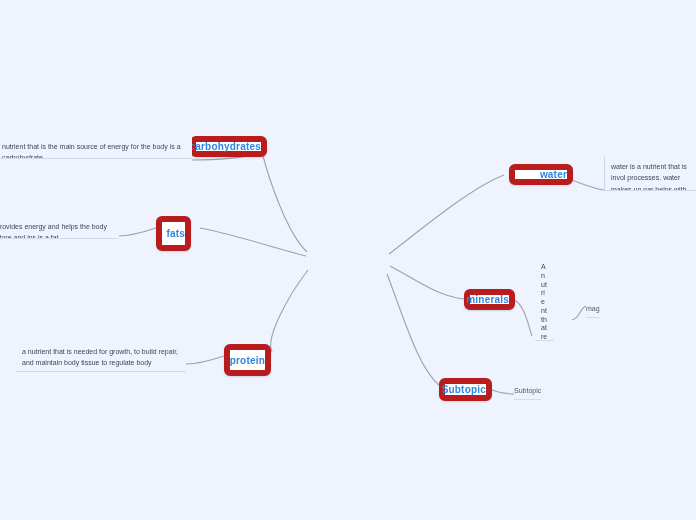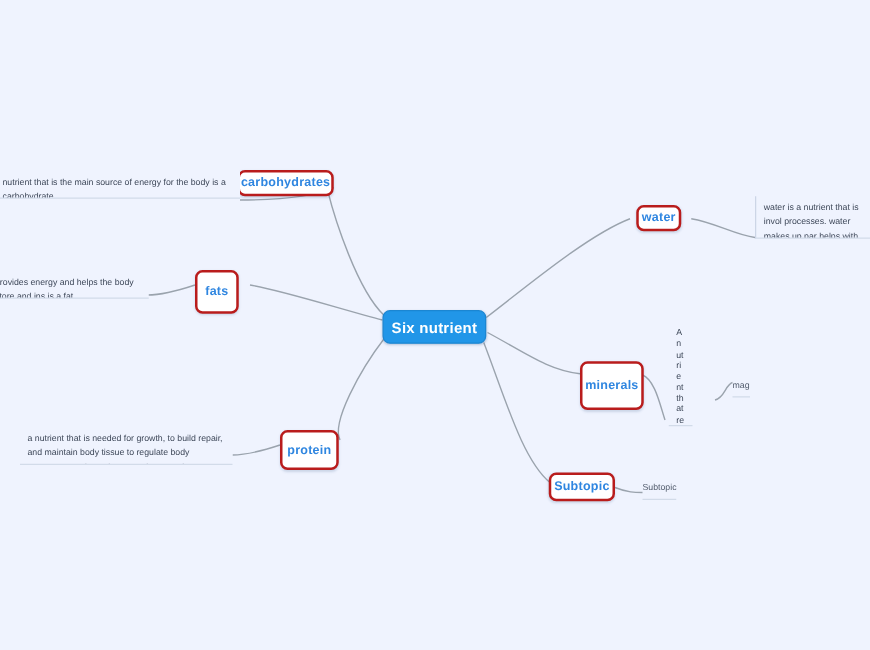--- a/index.html
+++ b/index.html
@@ -42,23 +42,24 @@
   .node-root {
     background: #2196e8;
     color: #ffffff;
     border: 1px solid #1b86d2;
     font-size: 12px;
     box-shadow: 0 1px 2px rgba(40,80,130,.28);
   }
   .node-branch {
     background: #ffffff;
     color: #2f86e0;
-    border: 2px solid #b91c1c;
+    border: 6px solid #b91c1c;
     font-size: 10px;
     box-shadow: 0 1px 2px rgba(40,80,130,.18);
+    justify-content: flex-end;
   }
 
   
   .note {
     position: absolute;
     box-sizing: border-box;
     color: #3d4758;
     font-size: 7px;
     line-height: 1.62;
     background: #eff3fe;
@@ -113,45 +114,42 @@
       <path d="M553,175 C572,178 588,188 604,190"></path>
 
       <path d="M514,300 C524,304 528,324 532,336"></path>
 
       <path d="M572,320 C580,318 580,308 586,306"></path>
 
       <path d="M492,390 C502,394 508,394 514,394"></path>
     </g>
   </svg>
 
-  <div class="node node-root" style="left:306px; top:248px; width:83px; height:27px;">
-    <span>Six nutrient</span>
-  </div>
 
   <div class="node node-branch" style="left:190px; top:136px; width:77px; height:21px;">
     <span>carbohydrates</span>
   </div>
   <div class="note note-bottom-rule" style="left:-4px; top:137px; width:196px; height:22px;">nutrient that is the main source of energy for the body is a
 carbohydrate.</div>
 
-  <div class="node node-branch" style="left:509px; top:164px; width:36px; height:21px;">
+  <div class="node node-branch" style="left:509px; top:164px; width:64px; height:21px;">
     <span>water</span>
   </div>
   <div class="note note-edge-left note-bottom-rule" style="left:604px; top:157px; width:96px; height:34px;">water is a nutrient that is invol
 processes. water makes up par
 helps with waste removal. regu
 cushions the spinal cords and j</div>
 
   <div class="node node-branch" style="left:156px; top:216px; width:35px; height:35px;">
     <span>fats</span>
   </div>
   <div class="note note-bottom-rule" style="left:-10px; top:217px; width:129px; height:22px;">provides energy and helps the body store and
 ins is a fat.</div>
 
-  <div class="node node-branch" style="left:464px; top:289px; width:51px; height:39px;">
+  <div class="node node-branch" style="left:464px; top:289px; width:51px; height:21px;">
     <span>minerals</span>
   </div>
   <div class="note note-narrow note-bottom-rule" style="left:535px; top:259px; width:19px; height:82px; line-height:1.25;">A nutri ent that regul ates man y chem ical re</div>
   <div class="leaf-plain" style="left:586px; top:303px;">mag</div>
 
   <div class="node node-branch" style="left:224px; top:344px; width:47px; height:32px;">
     <span>protein</span>
   </div>
   <div class="note note-bottom-rule" style="left:16px; top:342px; width:170px; height:30px;">a nutrient that is needed for growth, to build repair, and
 maintain body tissue to regulate body processes, and supply

